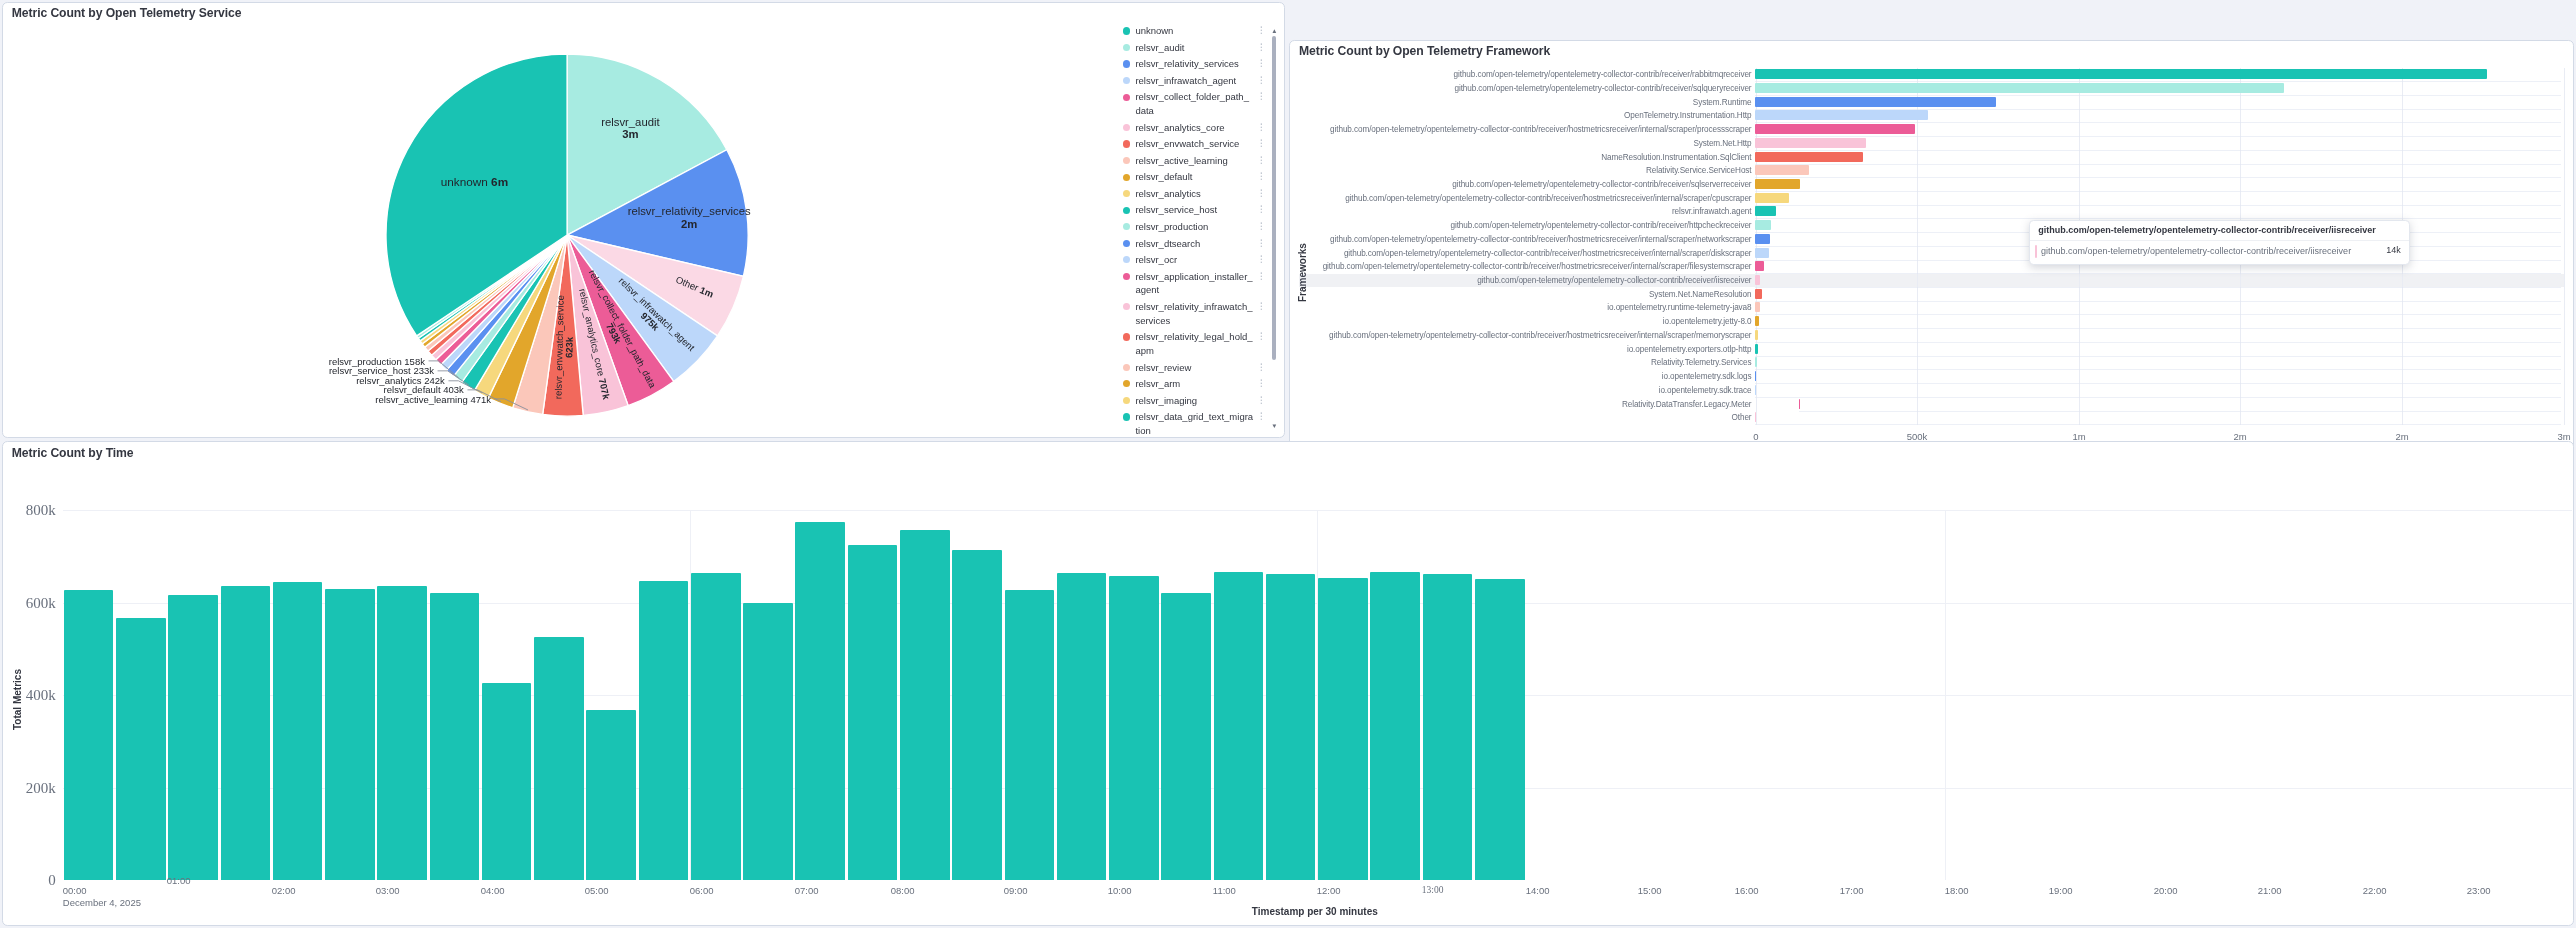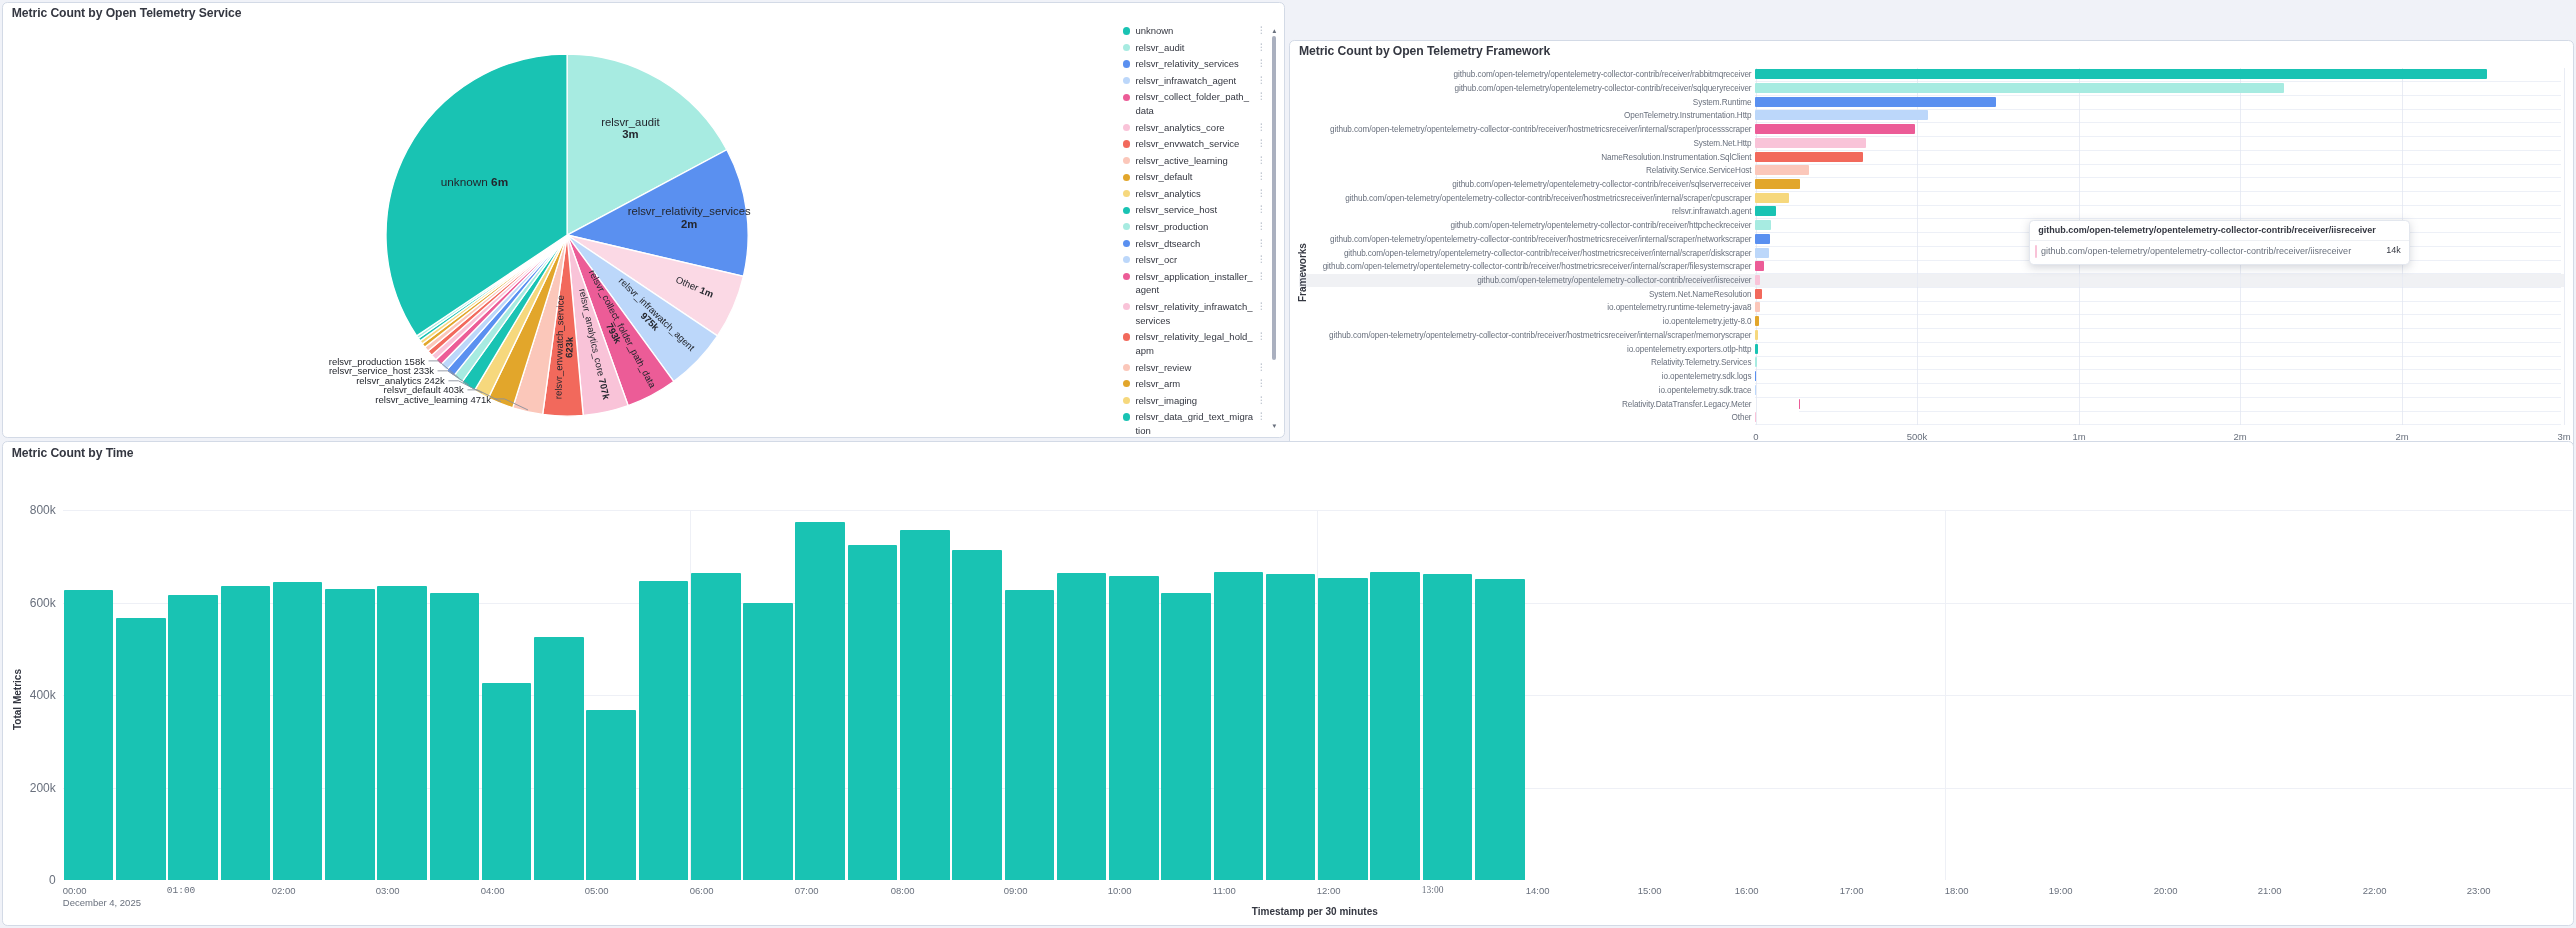--- a/index.html
+++ b/index.html
@@ -38,21 +38,21 @@
   .tt-row{position:relative;display:flex;padding:4.5px 8.2px 6.3px 11px;}
   .tt-swatch{position:absolute;left:4.5px;top:4.5px;bottom:6.3px;width:2.7px;border-radius:1.8px;}
   .tt-label{flex:1;font-size:9px;color:#69707d;line-height:1.4;word-break:break-all;padding-right:12.7px;}
   .tt-val{flex:none;font-size:9px;color:#343741;}
 
   
   #time-plot{position:absolute;left:60px;top:68px;width:2509px;height:370px;}
   .tgrid-h{position:absolute;left:0;right:0;height:0.9px;background:#eef0f6;}
   .tgrid-v{position:absolute;top:0;bottom:0;width:0.9px;background:#eef0f6;}
   .tbar{position:absolute;bottom:0;background:#19c3b3;border-radius:0.9px 0.9px 0 0;cursor:pointer;}
-  .tytick{position:absolute;left:0;width:53px;text-align:right;font-size:12px;color:#69707d;transform:translateY(-50%);}
+  .tytick{position:absolute;left:0;width:53px;text-align:right;font-size:15px;color:#69707d;transform:translateY(-50%);font-family:Liberation Serif, serif;}
   .txtick{position:absolute;font-size:9.5px;color:#69707d;white-space:nowrap;}
   .tdate{position:absolute;font-size:9.5px;color:#69707d;white-space:nowrap;}
 </style>
 </head>
 <body>
 
 <div class="page">
 
   <section class="panel" id="panel-service">
     <div class="panel-title">Metric Count by Open Telemetry Service</div>
@@ -447,21 +447,21 @@
         <div class="tbar" style="left: calc(43.75% + 0.9px); width: calc(2.0833% - 2.7px); height: 77.63%; background: rgb(25, 195, 179);"></div>
         <div class="tbar" style="left: calc(45.8333% + 0.9px); width: calc(2.0833% - 2.7px); height: 83.38%; background: rgb(25, 195, 179);"></div>
         <div class="tbar" style="left: calc(47.9167% + 0.9px); width: calc(2.0833% - 2.7px); height: 82.63%; background: rgb(25, 195, 179);"></div>
         <div class="tbar" style="left: calc(50% + 0.9px); width: calc(2.0833% - 2.7px); height: 81.75%; background: rgb(25, 195, 179);"></div>
         <div class="tbar" style="left: calc(52.0833% + 0.9px); width: calc(2.0833% - 2.7px); height: 83.13%; background: rgb(25, 195, 179);"></div>
         <div class="tbar" style="left: calc(54.1667% + 0.9px); width: calc(2.0833% - 2.7px); height: 82.63%; background: rgb(25, 195, 179);"></div>
         <div class="tbar" style="left: calc(56.25% + 0.9px); width: calc(2.0833% - 2.7px); height: 81.38%; background: rgb(25, 195, 179);"></div>
       </div>
     <div id="time-xticks">
         <div class="txtick" style="left: 60px; top: 443px;">00:00</div>
-        <div class="txtick" style="left: 164px; top: 443px; font-family: Liberation Mono, monospace;">01:00</div>
+        <div class="txtick" style="left: 164px; top: 433px;">01:00</div>
         <div class="txtick" style="left: 269px; top: 443px;">02:00</div>
         <div class="txtick" style="left: 373px; top: 443px;">03:00</div>
         <div class="txtick" style="left: 478px; top: 443px;">04:00</div>
         <div class="txtick" style="left: 582px; top: 443px;">05:00</div>
         <div class="txtick" style="left: 687px; top: 443px;">06:00</div>
         <div class="txtick" style="left: 792px; top: 443px;">07:00</div>
         <div class="txtick" style="left: 888px; top: 443px; text-align: center;">08:00</div>
         <div class="txtick" style="left: 1001px; top: 443px;">09:00</div>
         <div class="txtick" style="left: 1105px; top: 443px;">10:00</div>
         <div class="txtick" style="left: 1210px; top: 443px;">11:00</div>

